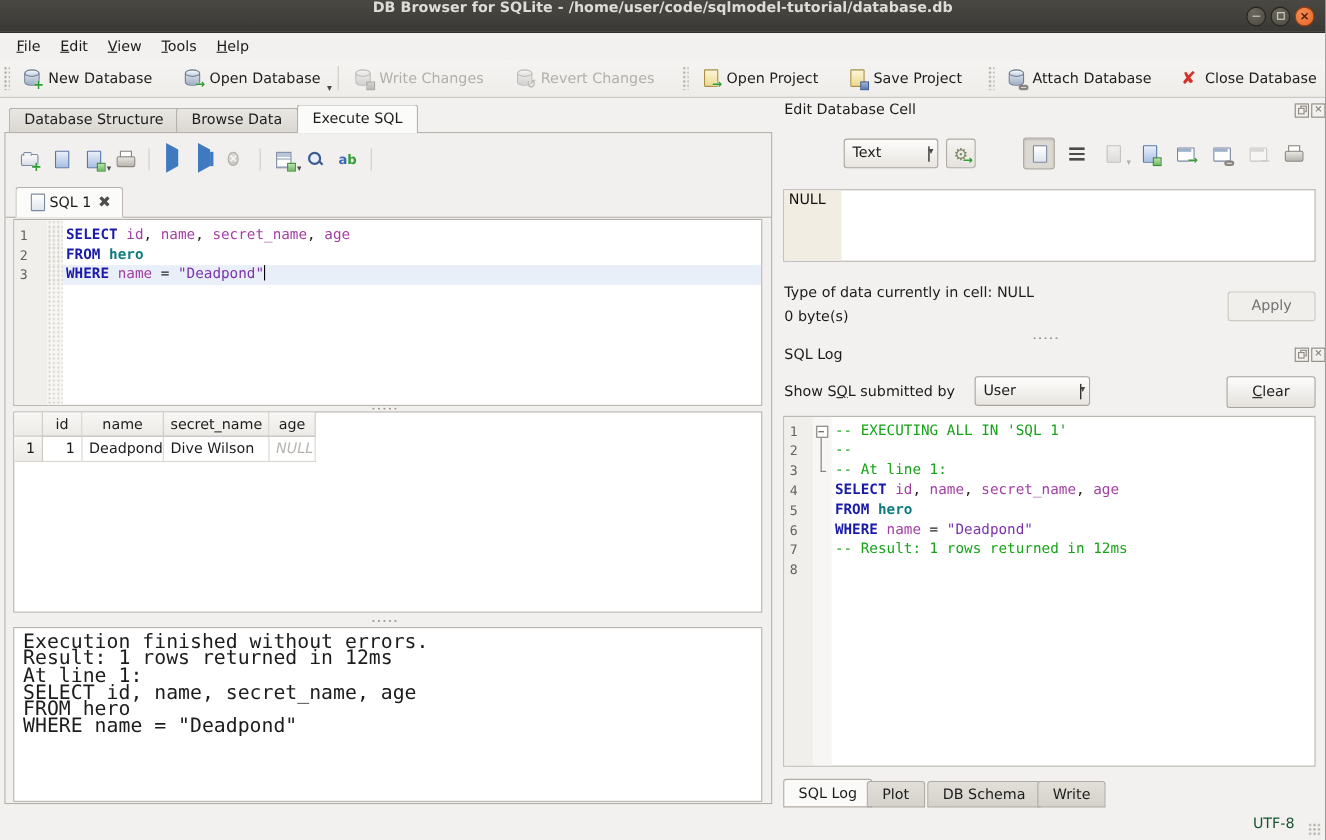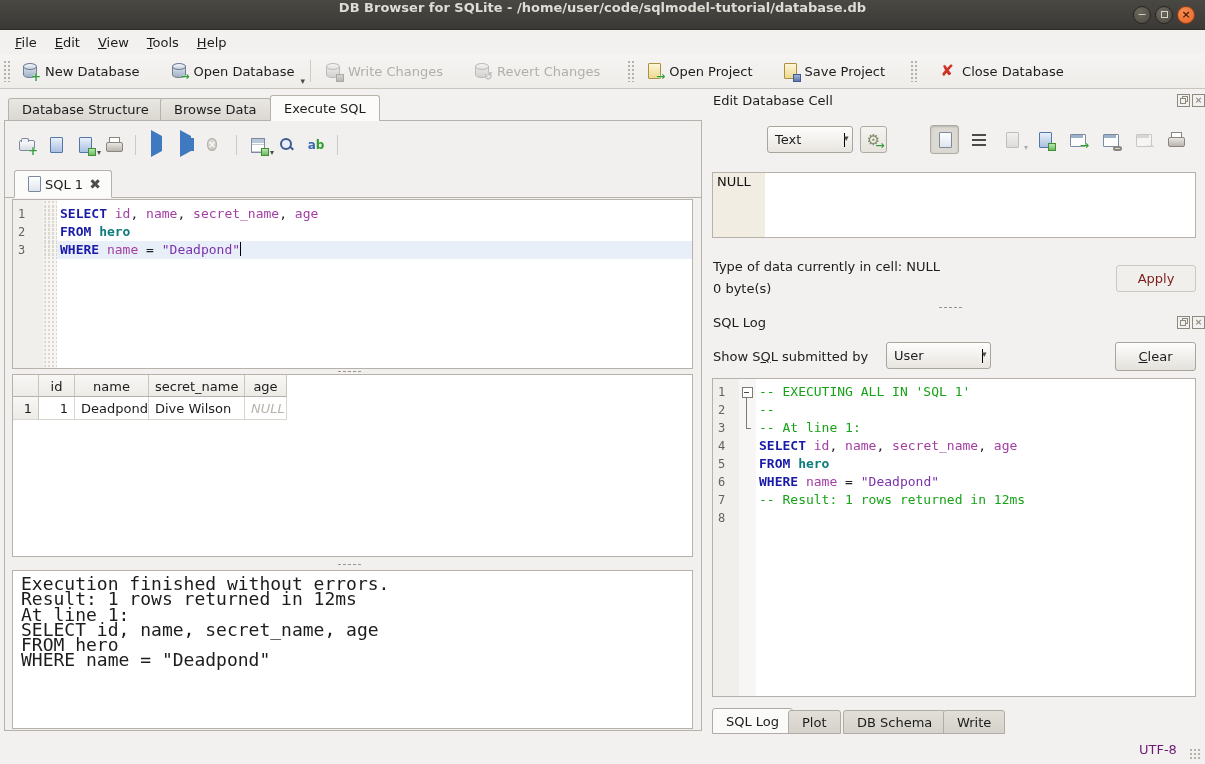--- a/index.html
+++ b/index.html
@@ -182,39 +182,39 @@
     font-family:"DejaVu Sans Mono", monospace; font-size:18px; line-height:15.3px; }
 
   
   .dock-label { position:absolute; font-size:13px; }
   .combo { position:absolute; display:flex; align-items:center; justify-content:space-between;
     border:1px solid #a9a49c; border-radius:3px; background:linear-gradient(#fdfdfc,#e8e5e0);
     padding:0 7px; height:27px; }
   .combo .caret { font-size:9px; color:#4a4a46; margin-left:8px; }
   .pushbtn { position:absolute; display:flex; align-items:center; justify-content:center;
     border:1px solid #a9a49c; border-radius:3px; background:linear-gradient(#fdfdfd,#e4e1db); }
-  .pushbtn.disabled { color:#7f1d1d; background:#f0efec; border-color:#cdc9c2; }
+  .pushbtn.disabled { color:#737373; background:#f0efec; border-color:#cdc9c2; }
   .iconbtn { position:absolute; width:27px; height:27px; border:1px solid #b0aca4; border-radius:3px;
     background:linear-gradient(#f6f4f1,#e6e3dd); display:flex; align-items:center; justify-content:center; }
   .iconbtn.pressed { background:#dcd9d3; box-shadow:inset 0 1px 2px rgba(0,0,0,.18); }
   .flaticon { position:absolute; width:20px; height:20px; display:flex; align-items:center; justify-content:center; }
   .flaticon.disabled { opacity:.4; filter:grayscale(1); }
 
   .celleditor { position:absolute; left:712px; top:172px; width:484px; height:66px;
     border:1px solid #b6b2ab; background:#fff; }
   .celleditor .nullcol { position:absolute; left:0; top:0; bottom:0; width:52px; background:#f2ede3;
     padding:1px 4px; font-size:13px; color:#111; }
 
   
   .dtab { position:absolute; top:710px; height:24px; line-height:23px; padding:0 13px;
     background:linear-gradient(#e2dfd9,#d5d2cb); border:1px solid #b0aca5; border-radius:3px 3px 0 0; }
   .dtab.active { top:708px; height:26px; line-height:26px; background:#fafaf9; }
 
   
-  .status-enc { position:absolute; left:1139px; top:742px; color:#701a75; }
+  .status-enc { position:absolute; left:1139px; top:742px; color:#14532d; }
   .grip { position:absolute; right:4px; bottom:4px; width:12px; height:12px;
     background-image:radial-gradient(#b5b1aa 1px, transparent 1.2px); background-size:4px 4px; }
 </style>
 </head>
 <body>
 
 <div id="app">
 
   <div class="titlebar">
     <span class="wtitle">DB Browser for SQLite - /home/user/code/sqlmodel-tutorial/database.db</span>
@@ -273,20 +273,26 @@
     </span>
     <span style="width:12px"></span>
     <span class="tbtn">
       <span class="ic ipage yellow">
           <span class="badge b-floppy"></span>
         </span>
       <span>Save Project</span>
     </span>
     <span style="width:14px"></span>
     <span class="thandle"></span>
+    <span class="tbtn">
+      <span class="ic idb">
+          <span class="badge b-link"></span>
+        </span>
+      <span>Attach Database</span>
+    </span>
     <span style="width:10px"></span>
     <span class="tbtn">
       <span class="ic ix">✘</span>
       <span>Close Database</span>
     </span>
   </div>
 
   <span class="mtab" style="left:8px">Database Structure</span>
   <span class="mtab" style="left:160px">Browse Data</span>
   <span class="mtab active" style="left:270px">Execute SQL</span>

